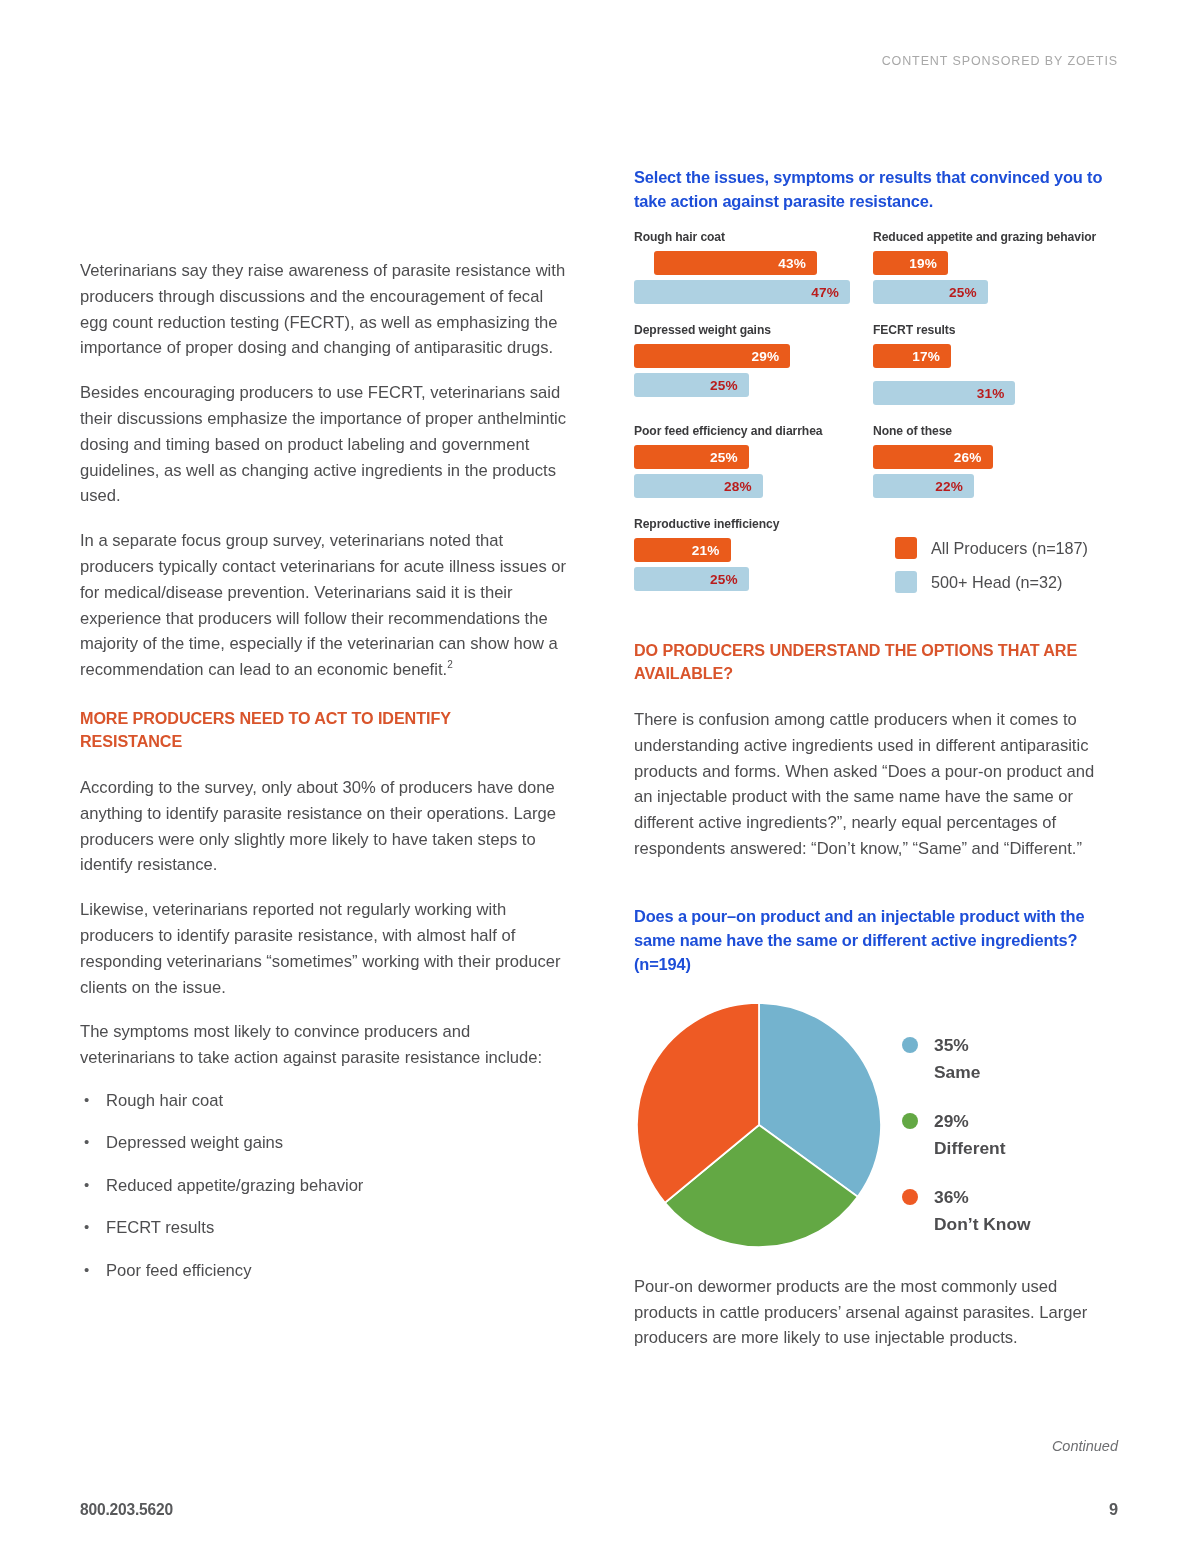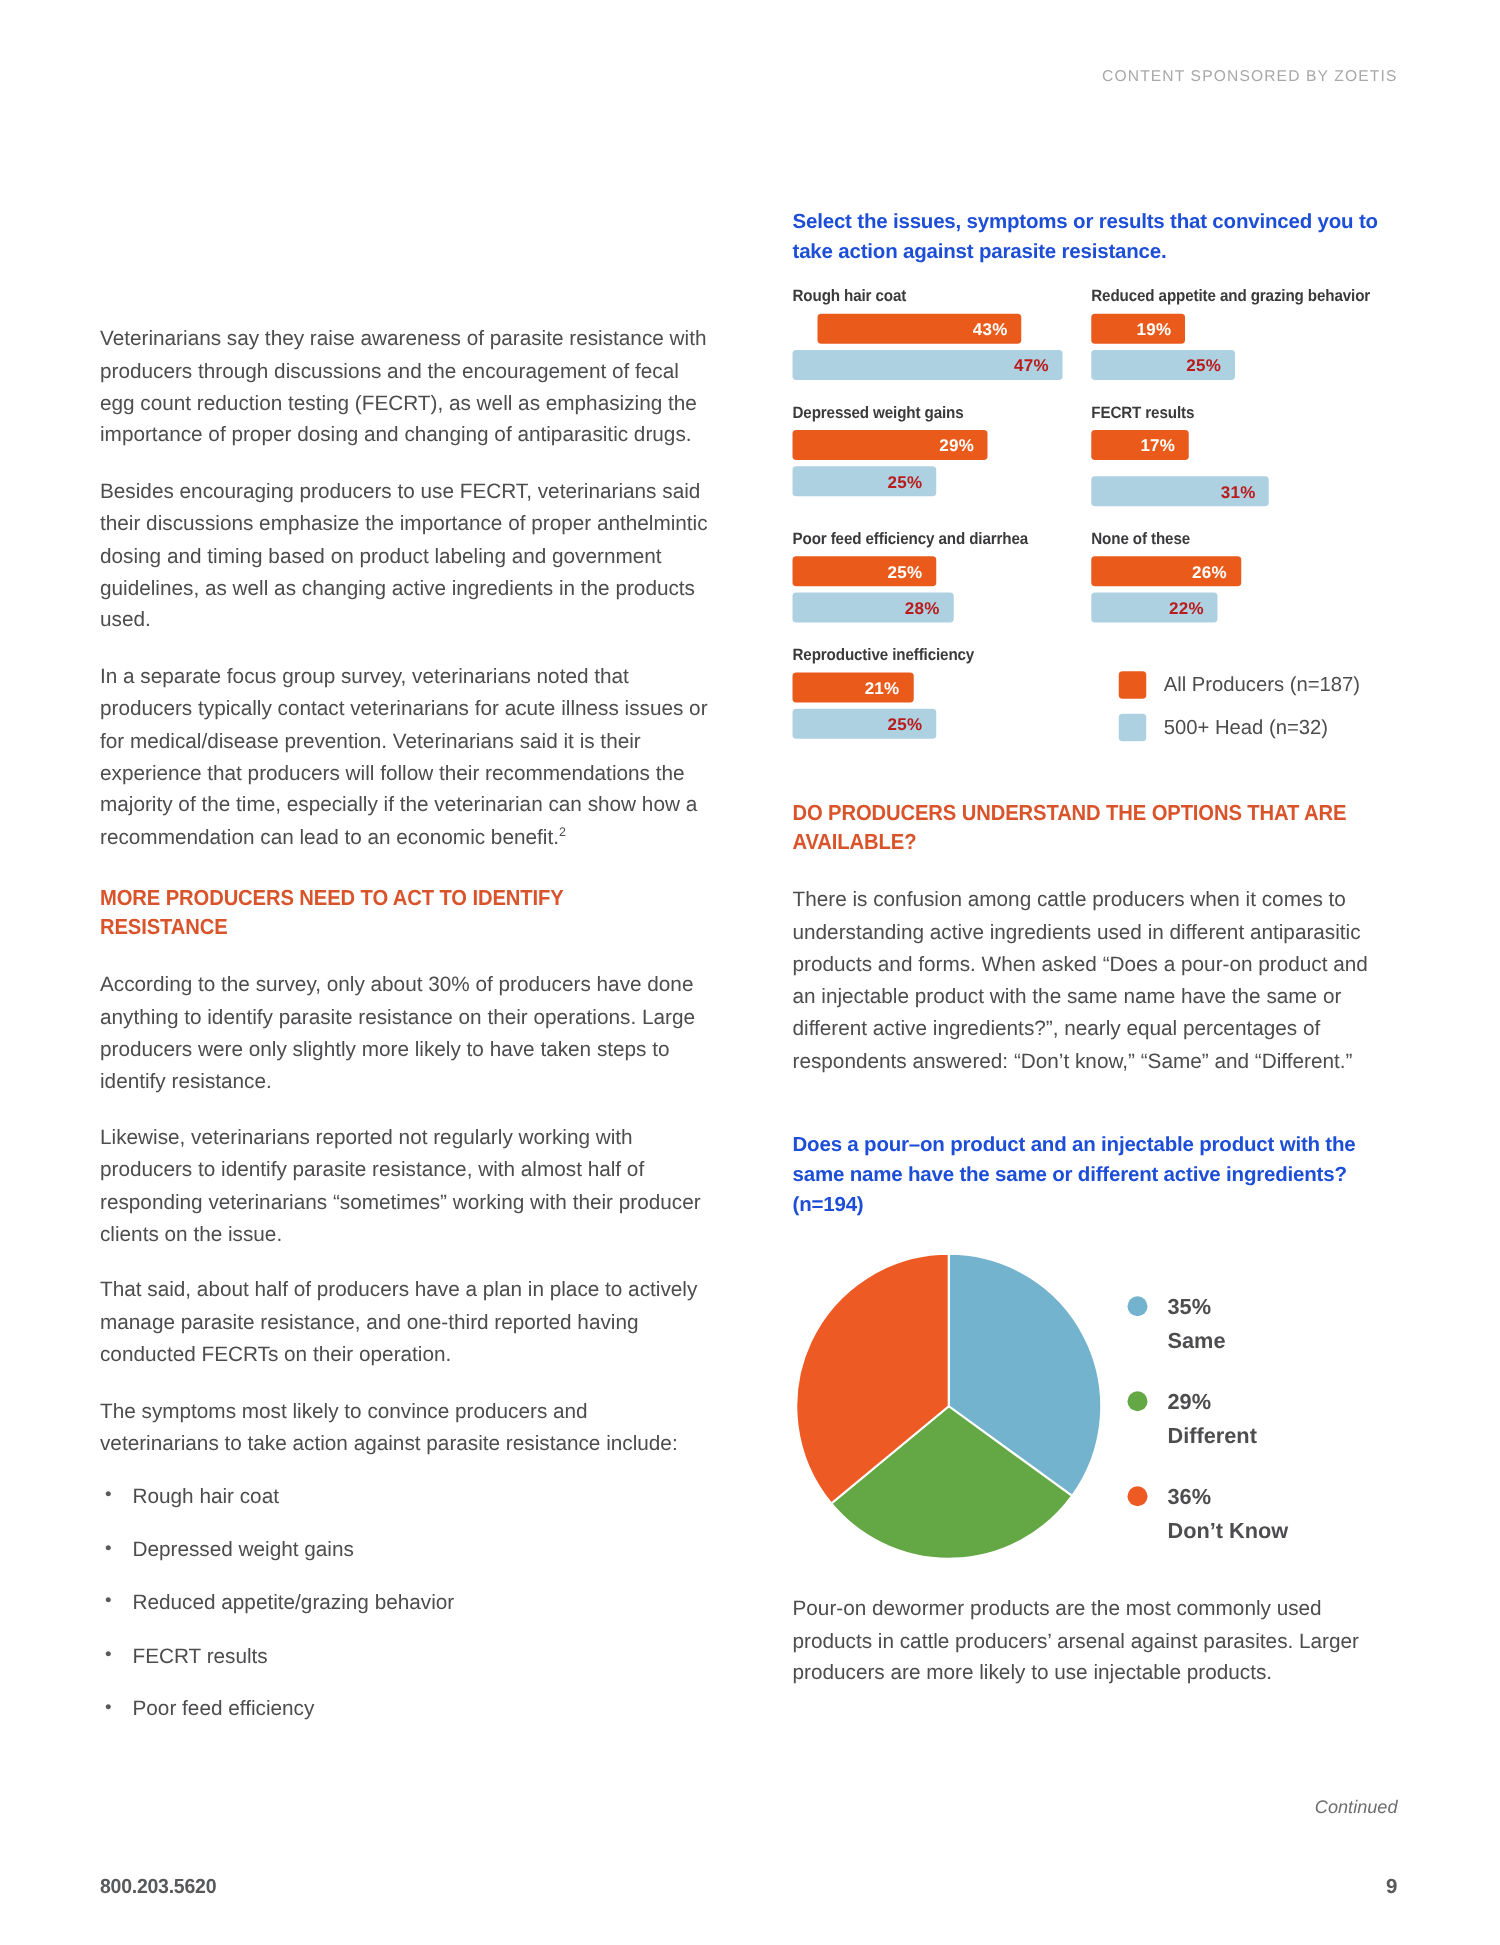--- a/index.html
+++ b/index.html
@@ -166,21 +166,20 @@
 
   <div class="col-left">
     <p class="body">Veterinarians say they raise awareness of parasite resistance with producers through discussions and the encouragement of fecal egg count reduction testing (FECRT), as well as emphasizing the importance of proper dosing and changing of antiparasitic drugs.</p>
     <p class="body">Besides encouraging producers to use FECRT, veterinarians said their discussions emphasize the importance of proper anthelmintic dosing and timing based on product labeling and government guidelines, as well as changing active ingredients in the products used.</p>
     <p class="body"><span>In a separate focus group survey, veterinarians noted that producers typically contact veterinarians for acute illness issues or for medical/disease prevention. Veterinarians said it is their experience that producers will follow their recommendations the majority of the time, especially if the veterinarian can show how a recommendation can lead to an economic benefit.</span><sup>2</sup></p>
 
     <h2 class="sec-head">MORE PRODUCERS NEED TO ACT TO IDENTIFY RESISTANCE</h2>
 
     <p class="body">According to the survey, only about 30% of producers have done anything to identify parasite resistance on their operations. Large producers were only slightly more likely to have taken steps to identify resistance.</p>
     <p class="body">Likewise, veterinarians reported not regularly working with producers to identify parasite resistance, with almost half of responding veterinarians “sometimes” working with their producer clients on the issue.</p>
-    <p class="body">That said, about half of producers have a plan in place to actively manage parasite resistance, and one-third reported having conducted FECRTs on their operation.</p>
     <p class="body">The symptoms most likely to convince producers and veterinarians to take action against parasite resistance include:</p>
 
     <ul class="bullets">
       <li>Rough hair coat</li>
       <li>Depressed weight gains</li>
       <li>Reduced appetite/grazing behavior</li>
       <li>FECRT results</li>
       <li>Poor feed efficiency</li>
     </ul>
   </div>

